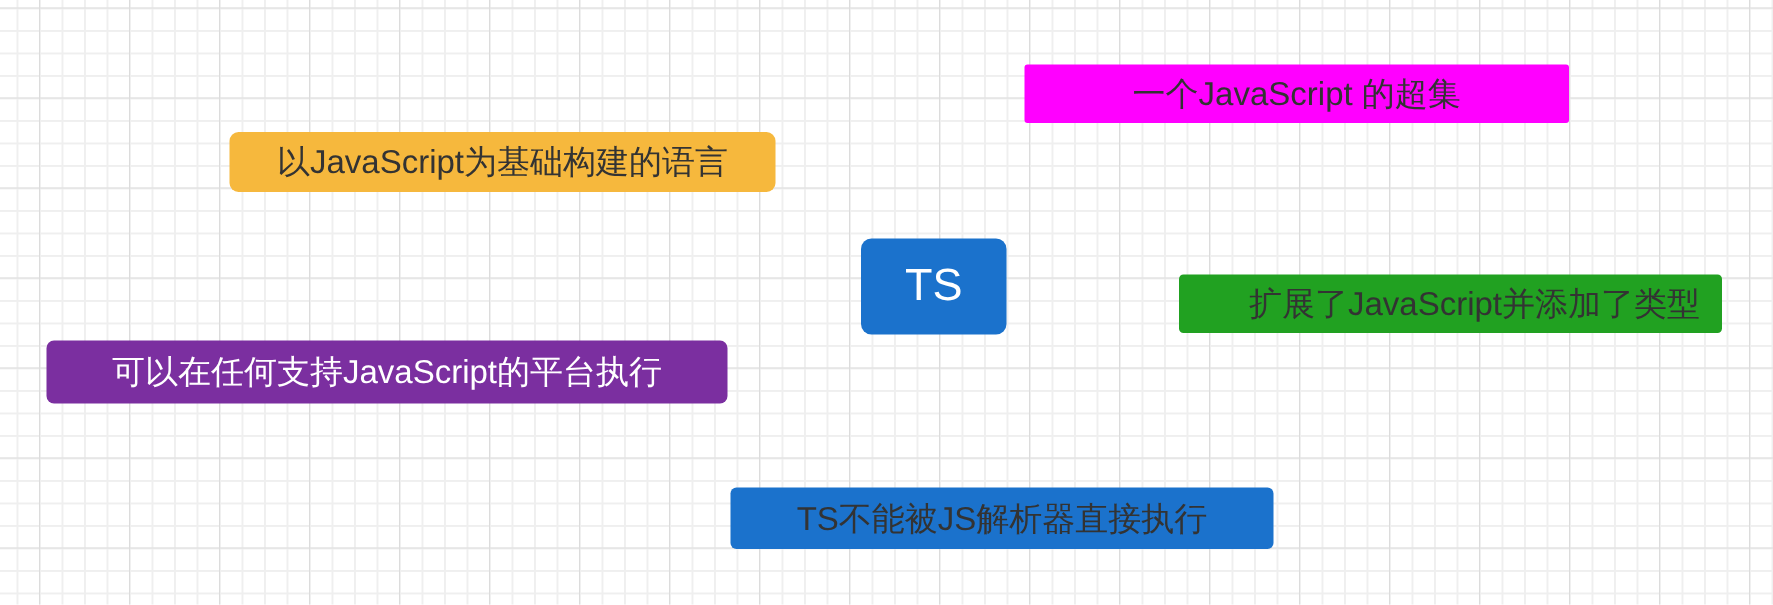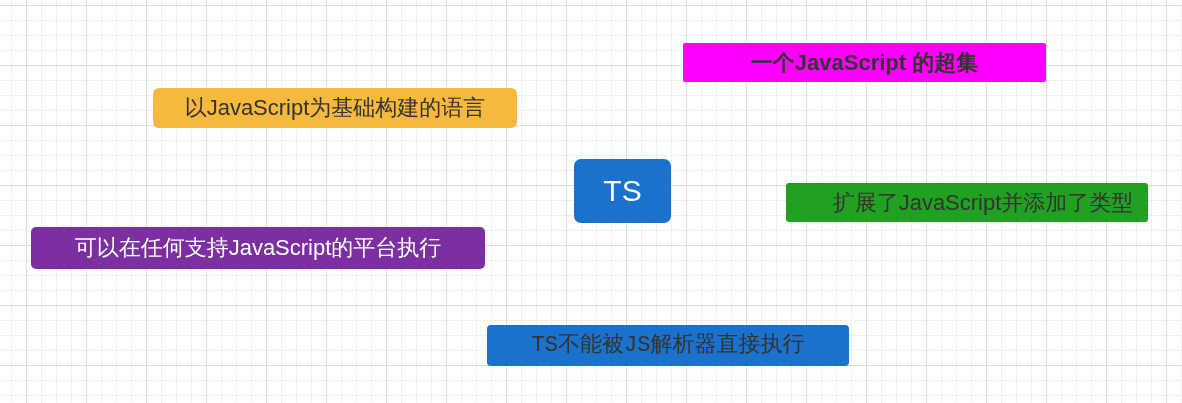--- a/index.html
+++ b/index.html
@@ -45,23 +45,23 @@
   .node-platform   { left: 31px;  top: 212px; width: 454px; height: 42px; border-radius: 5px; }
   .node-notdirect  { left: 487px; top: 325px; width: 362px; height: 41px; border-radius: 4px; }
 </style>
 </head>
 <body>
 
 <div class="canvas">
 
   <div class="node node-based" style="background-color: rgb(246, 184, 61); color: rgb(51, 51, 51); margin-top: 16px;">以JavaScript为基础构建的语言</div>
 
-  <div class="node node-superset" style="background-color: rgb(255, 0, 255); color: rgb(51, 51, 51); font-weight: bold;">一个JavaScript 的超集</div>
+  <div class="node node-superset" style="background-color: rgb(255, 0, 255); color: rgb(51, 51, 51);">一个JavaScript 的超集</div>
 
   <div class="node node-root" style="background-color: rgb(27, 114, 204); color: #ffffff;">TS</div>
 
   <div class="node node-extends" style="background-color: rgb(33, 161, 33); color: rgb(51, 51, 51); padding-left: 32px;">扩展了JavaScript并添加了类型</div>
 
   <div class="node node-platform" style="background-color: rgb(123, 47, 160); color: rgb(255, 255, 255); margin-top: 15px;">可以在任何支持JavaScript的平台执行</div>
 
-  <div class="node node-notdirect" style="background-color: rgb(27, 114, 204); color: rgb(51, 51, 51); font-family: Liberation Mono, monospace;">TS不能被JS解析器直接执行</div>
+  <div class="node node-notdirect" style="background-color: rgb(27, 114, 204); color: rgb(51, 51, 51);">TS不能被JS解析器直接执行</div>
 
 </div>
 
 </body></html>

